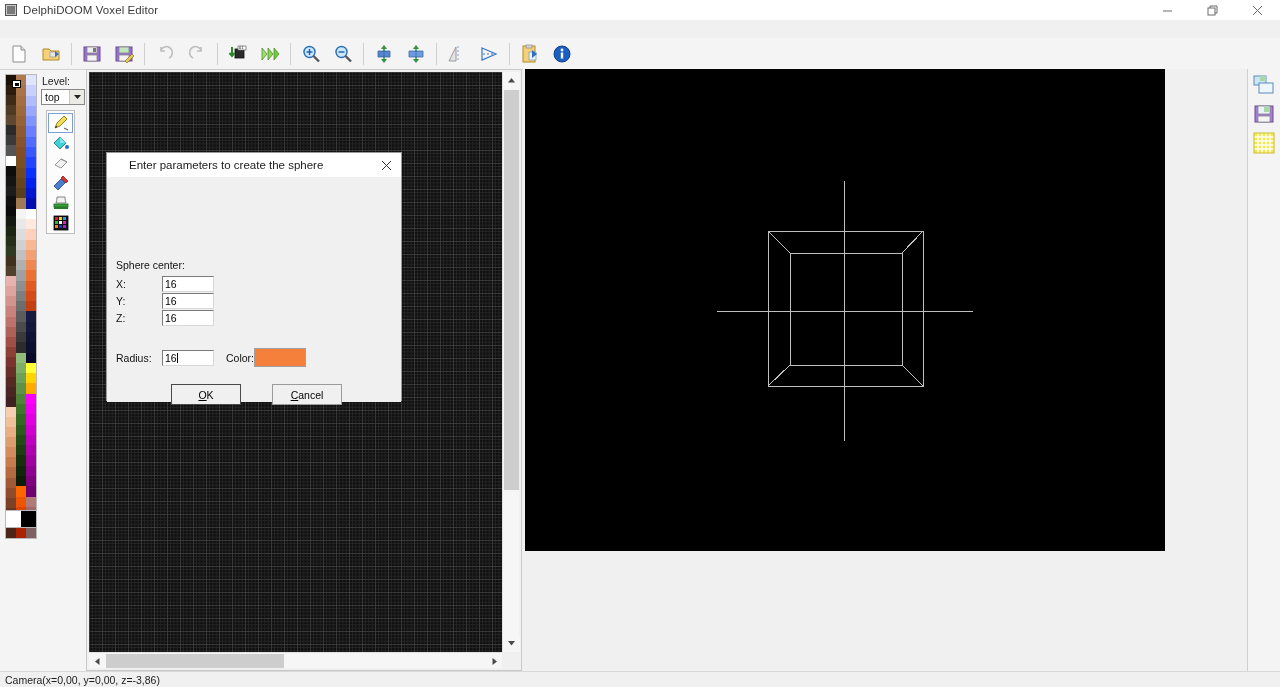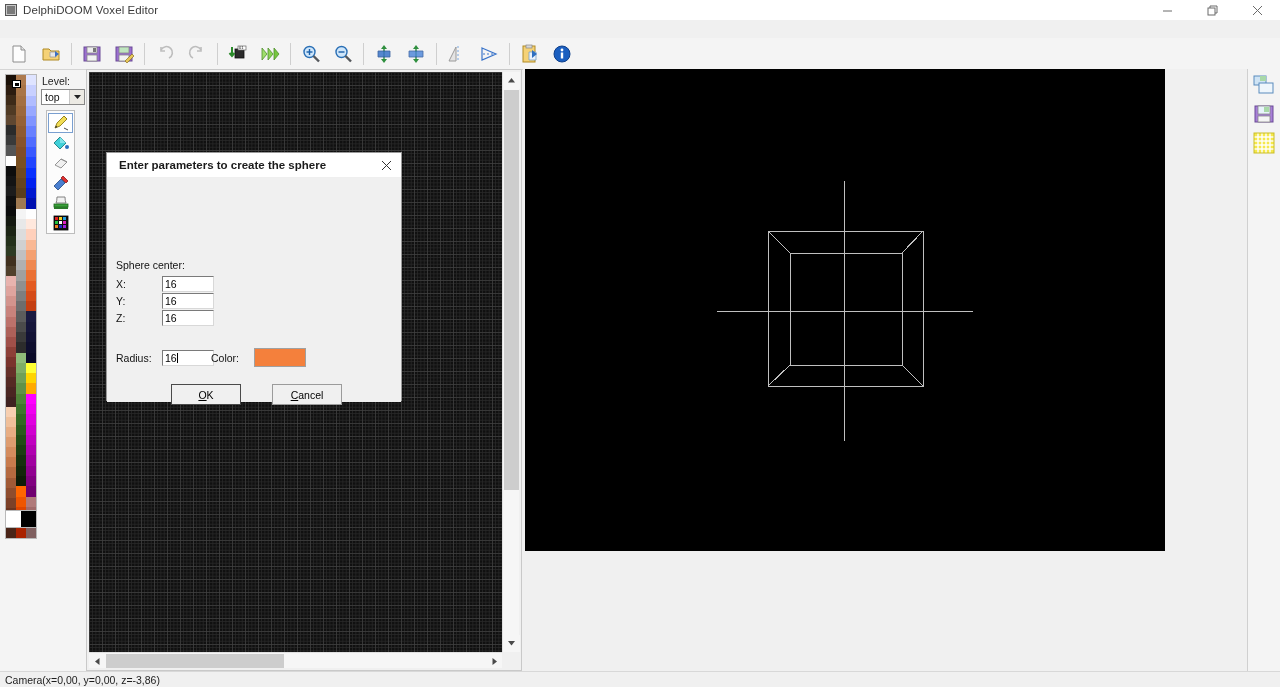--- a/index.html
+++ b/index.html
@@ -214,21 +214,21 @@
     background: #f0f0f0;
     border: 1px solid #9a9a9a;
     box-shadow: 0 0 0 1px rgba(0,0,0,.06);
   }
   .dlg-title {
     position: relative; height: 25px; background: #ffffff;
     display: flex; align-items: center;
     border-bottom: 1px solid #efefef;
   }
   .dlg-title .t {
-    font-size: 11.5px; color: #1b1b1b; padding-left: 12px; font-weight: bold;
+    font-size: 11.5px; color: #1b1b1b; padding-left: 22px;
   }
   .dlg-close {
     position: absolute; right: 0; top: 0; width: 30px; height: 24px;
     display: flex; align-items: center; justify-content: center;
     color: #3a3a3a;
   }
   .dlg-body { position: relative; height: 224px; background: #f0f0f0; }
 
   .info-box {
     position: absolute; left: 8px; top: 31px; width: 288px; height: 34px;
@@ -254,21 +254,21 @@
     border-right-color: #d8d8d8; border-bottom-color: #d8d8d8;
     font-size: 10.5px; color: #000;
     line-height: 14px; padding-left: 2px;
     font-family: "Liberation Sans", sans-serif;
   }
   .caret {
     display: inline-block; width: 1px; height: 10px;
     background: #000; vertical-align: -1px; margin-left: 0px;
   }
   .color-label {
-    position: absolute; left: 104px; top: 174px;
+    position: absolute; left: 119px; top: 174px;
     font-size: 10.5px; color: #111;
   }
   .color-swatch {
     position: absolute; left: 147px; top: 170px; width: 52px; height: 19px;
     border: 1px solid #a0a0a0;
   }
   .dlg-btn {
     position: absolute; top: 206px; width: 70px; height: 21px;
     background: #f0f0f0;
     border: 1px solid #9b9b9b;

